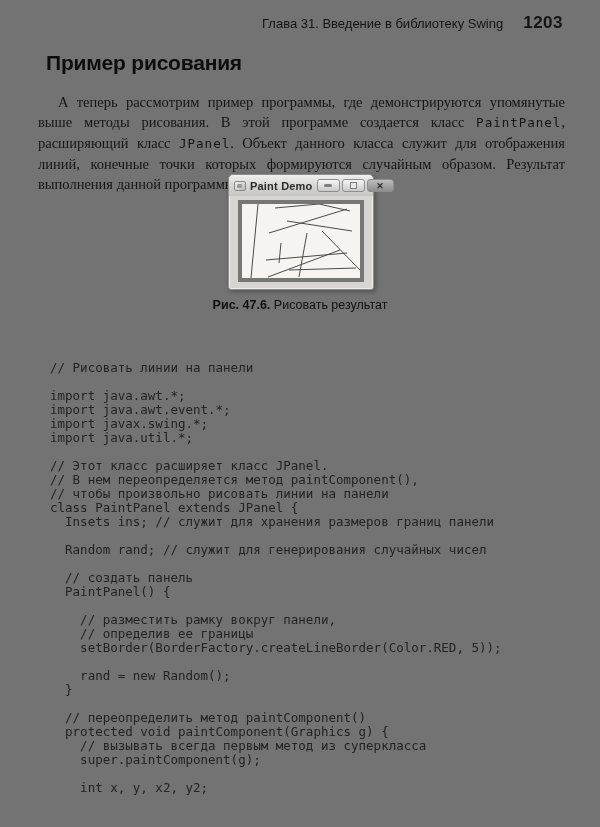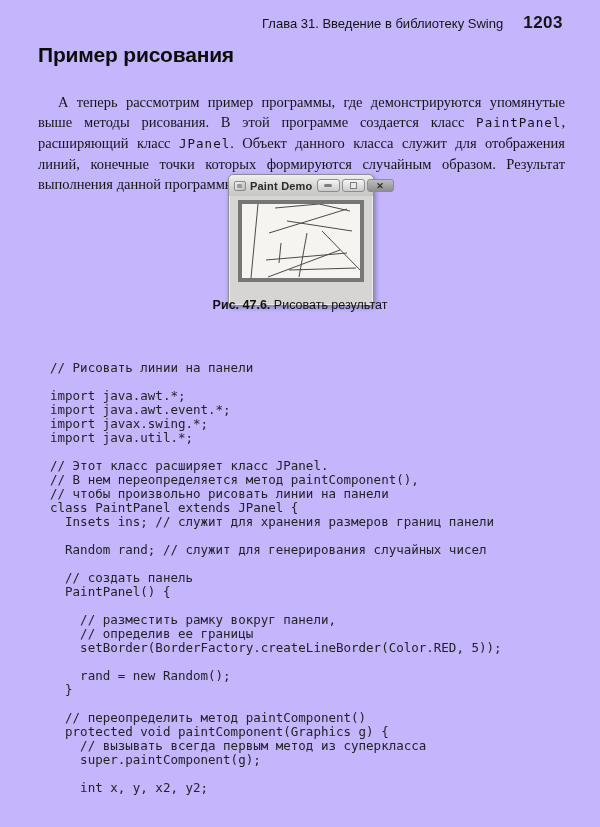--- a/index.html
+++ b/index.html
@@ -1,46 +1,46 @@
 <!DOCTYPE html>
 <html><head>
 <meta charset="utf-8">
 <style>
   html,body{margin:0;padding:0;background:#e9e9e9;}
   .page{
-    position:relative;width:600px;height:827px;background:#c4b5fd;
+    position:relative;width:600px;height:827px;background:#737373;
     font-family:"Liberation Serif",serif;color:#151515;overflow:hidden;
     margin:0 auto;
   }
   
   .running-head{
     position:absolute;top:13px;left:0;right:37px;text-align:right;
     font-family:"Liberation Sans",sans-serif;font-size:13px;color:#141414;
   }
   .running-head .chapter{vertical-align:baseline;}
   .running-head .pagenum{
     font-size:17px;font-weight:bold;margin-left:20px;letter-spacing:0.5px;
   }
   
   .section-heading{
-    position:absolute;top:43px;left:38px;margin:0;
+    position:absolute;top:43px;left:38px;margin:8px;
     font-family:"Liberation Sans",sans-serif;font-weight:bold;
     font-size:21px;letter-spacing:-0.2px;color:#0d0d0d;
   }
   
   .intro{
     position:absolute;top:77px;left:38px;width:527px;
     font-size:14.5px;line-height:20px;text-align:justify;text-indent:20px;
   }
   .mono-inline{
     font-family:"DejaVu Sans Mono",monospace;font-size:12.5px;letter-spacing:1px;
   }
   
   .fig-window{
-    position:absolute;top:174px;left:228px;width:146px;height:132px;
+    position:absolute;top:174px;left:228px;width:146px;height:116px;
     background:#d6d5d3;border:1px solid #8f8f8f;border-radius:5px 5px 3px 3px;
     box-shadow:1.5px 2px 4px rgba(0,0,0,.28), inset 0 0 0 1px rgba(255,255,255,.55);
     box-sizing:border-box;
   }
   .titlebar{
     height:21px;display:flex;align-items:center;padding:0 4px 0 5px;gap:4px;
     border-radius:5px 5px 0 0;
     background:linear-gradient(#efefef, #d2d2d0 60%, #c6c6c4);
   }
   .win-icon{

